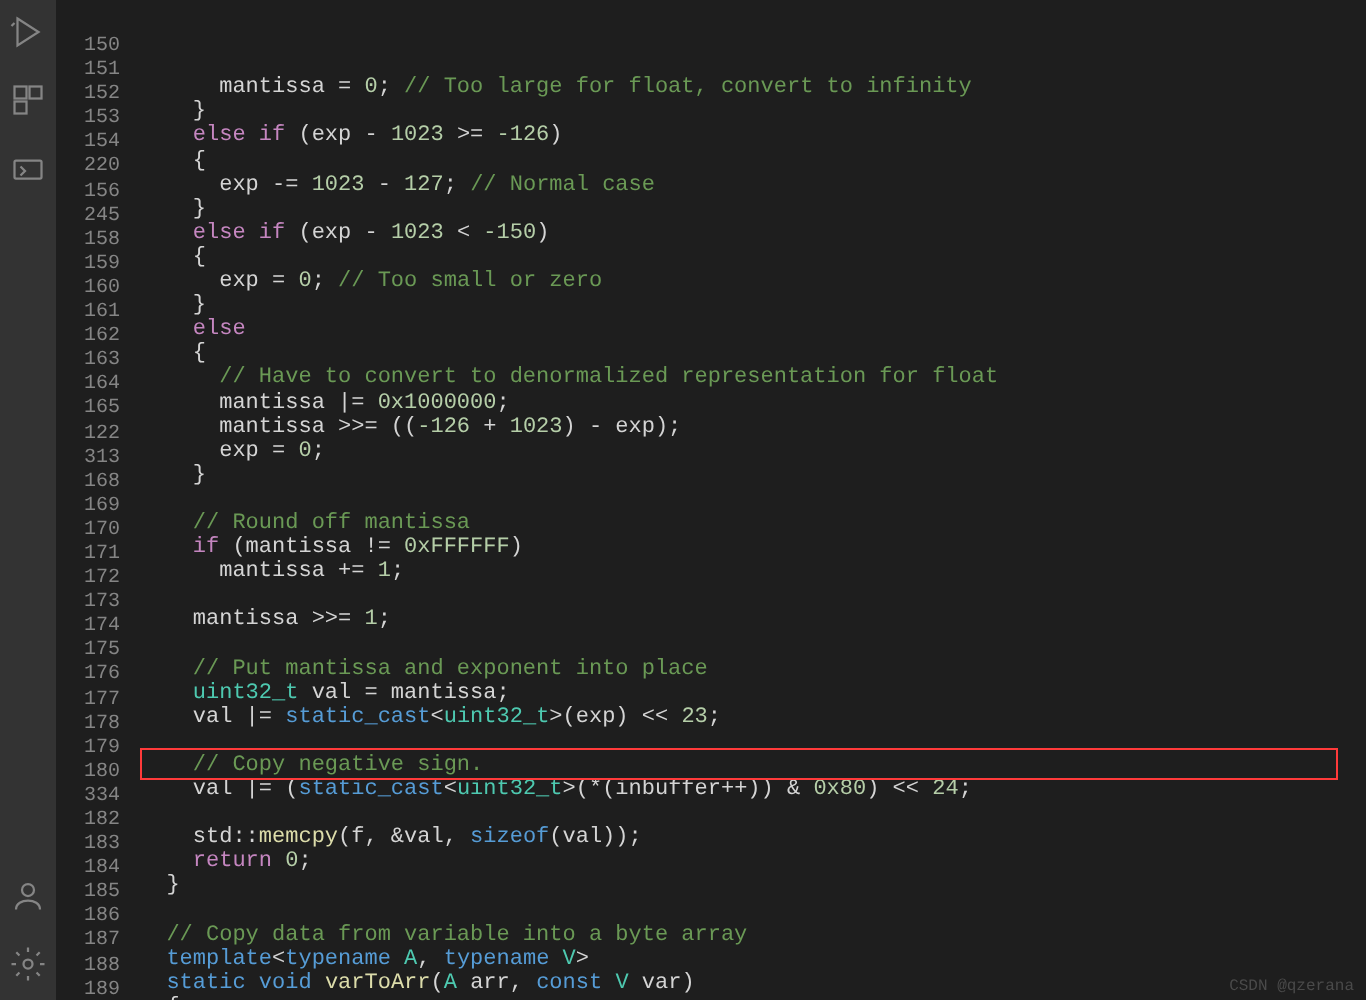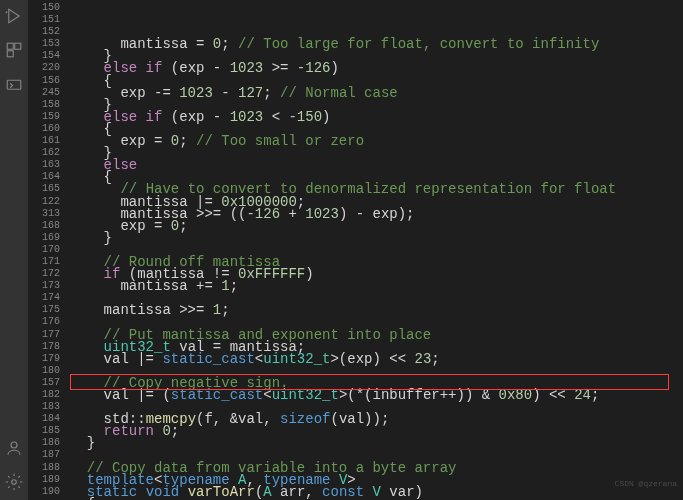--- a/index.html
+++ b/index.html
@@ -3,32 +3,32 @@
 <meta charset="utf-8">
 <style>
 *{margin:0;padding:0;box-sizing:border-box}
 body{background:#1e1e1e;color:#d4d4d4;font-family:Consolas,'Courier New',monospace;font-size:11px;width:683px;height:500px;overflow:hidden;position:relative}
 .container{display:flex;height:100%}
 .activity-bar{width:28px;background:#333333;display:flex;flex-direction:column;align-items:center;padding-top:6px;gap:14px}
 .activity-bar .bottom{margin-top:auto;padding-bottom:8px;display:flex;flex-direction:column;gap:14px;align-items:center}
 .ab-icon{color:#858585;cursor:pointer;width:20px;height:20px;display:flex;align-items:center;justify-content:center}
 .ab-icon svg{width:18px;height:18px;stroke:currentColor;fill:none;stroke-width:1.5}
 .editor{flex:1;display:flex;background:#1e1e1e;position:relative}
-.gutter{width:42px;text-align:right;color:#858585;padding-right:10px;user-select:none;line-height:12.1px;font-size:10px;padding-top:2px}
-.code{flex:1;line-height:12.1px;white-space:pre;font-size:14px;padding-top:2px;position:relative}
+.gutter{width:42px;text-align:right;color:#858585;padding-right:10px;user-select:none;line-height:12.1px;font-size:10px;padding-top:18px}
+.code{flex:1;line-height:12.1px;white-space:pre;font-size:11px;padding-top:2px;position:relative}
 .ln{height:12.1px}
 .hl-box{position:absolute;border:1.5px solid #ff3a3a;left:0;right:14px;top:374px;height:16px;pointer-events:none}
 .kw{color:#569cd6}
 .ctrl{color:#c586c0}
 .num{color:#b5cea8}
 .cmt{color:#6a9955}
 .fn{color:#dcdcaa}
 .typ{color:#4ec9b0}
 .op{color:#d4d4d4}
-.watermark{position:absolute;right:6px;bottom:12px;font-size:8px;color:#4a4a4a}
+.watermark{position:absolute;right:6px;bottom:2px;font-size:8px;color:#4a4a4a}
 </style>
 </head>
 <body>
 
 <div class="container">
   <div class="activity-bar">
     <div class="ab-icon">
         <svg viewBox="0 0 24 24">
           <path d="M5 3l14 9-14 9V3z"></path>
           <path d="M3 6l-2 2"></path>
@@ -89,21 +89,21 @@
         <div class="ln">171</div>
         <div class="ln">172</div>
         <div class="ln">173</div>
         <div class="ln">174</div>
         <div class="ln">175</div>
         <div class="ln">176</div>
         <div class="ln">177</div>
         <div class="ln">178</div>
         <div class="ln">179</div>
         <div class="ln">180</div>
-        <div class="ln">157</div>
+        <div class="ln">334</div>
         <div class="ln">182</div>
         <div class="ln">183</div>
         <div class="ln">184</div>
         <div class="ln">185</div>
         <div class="ln">186</div>
         <div class="ln">187</div>
         <div class="ln">188</div>
         <div class="ln">189</div>
         <div class="ln">190</div>
       </div>

